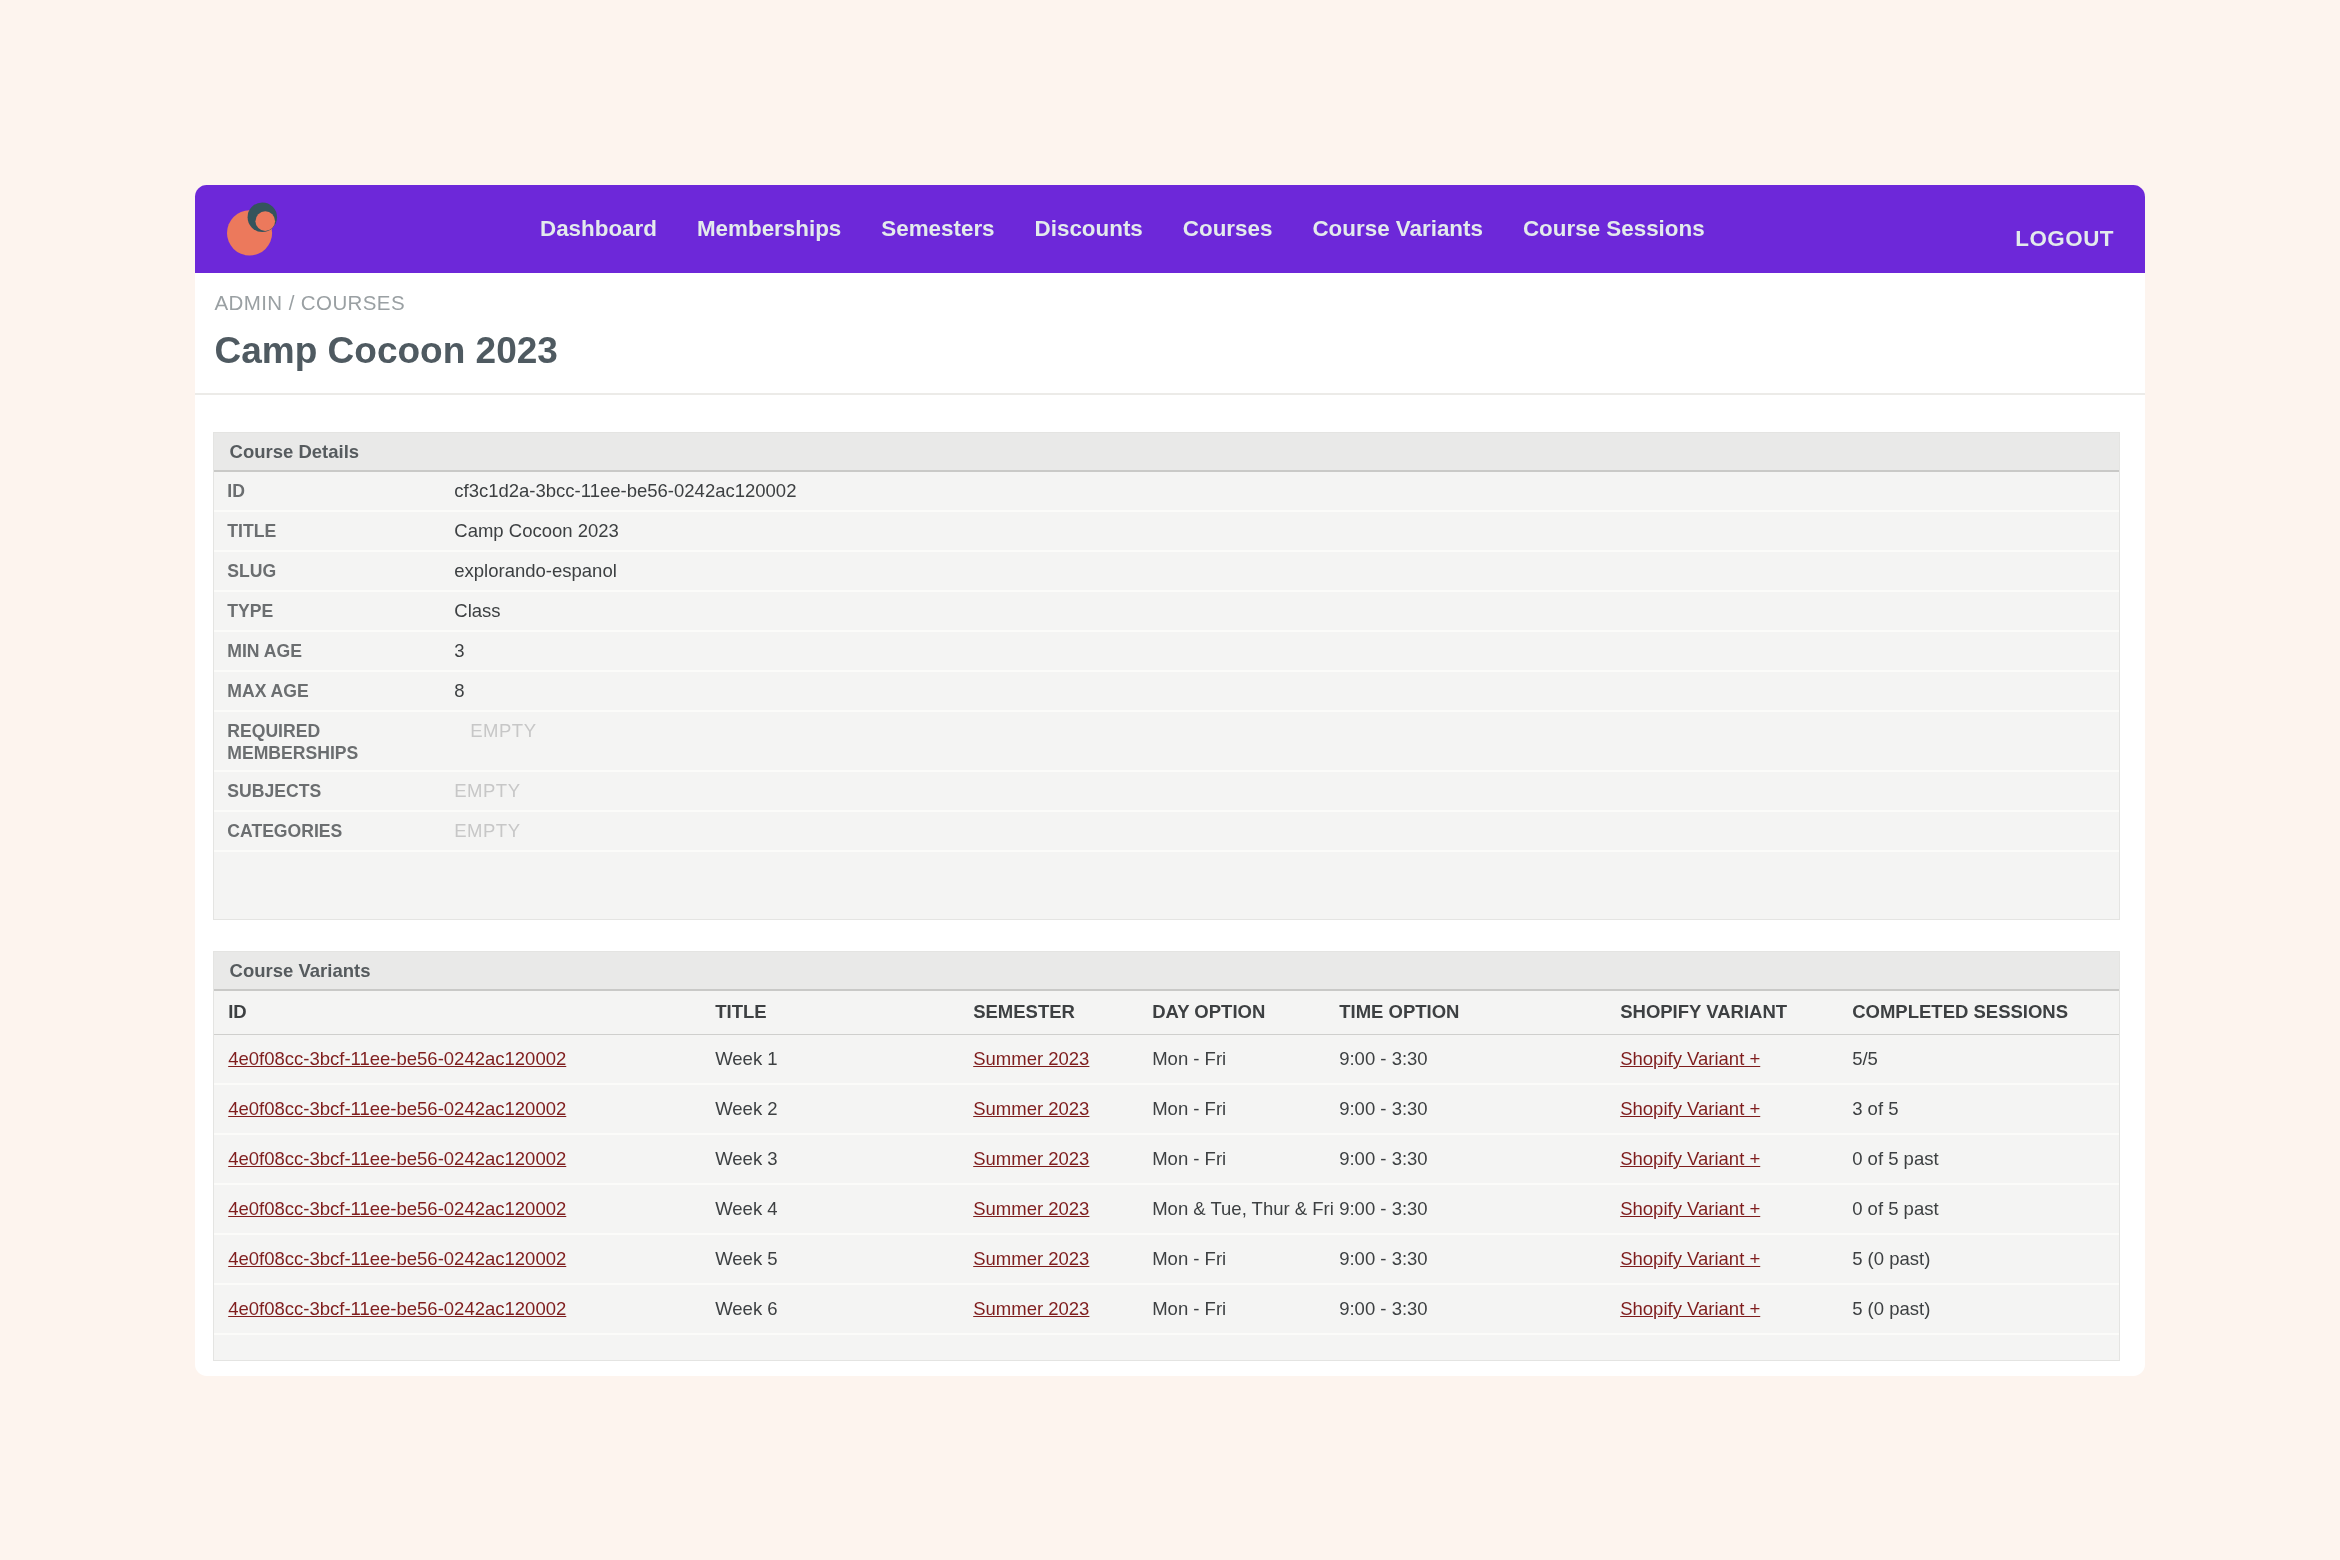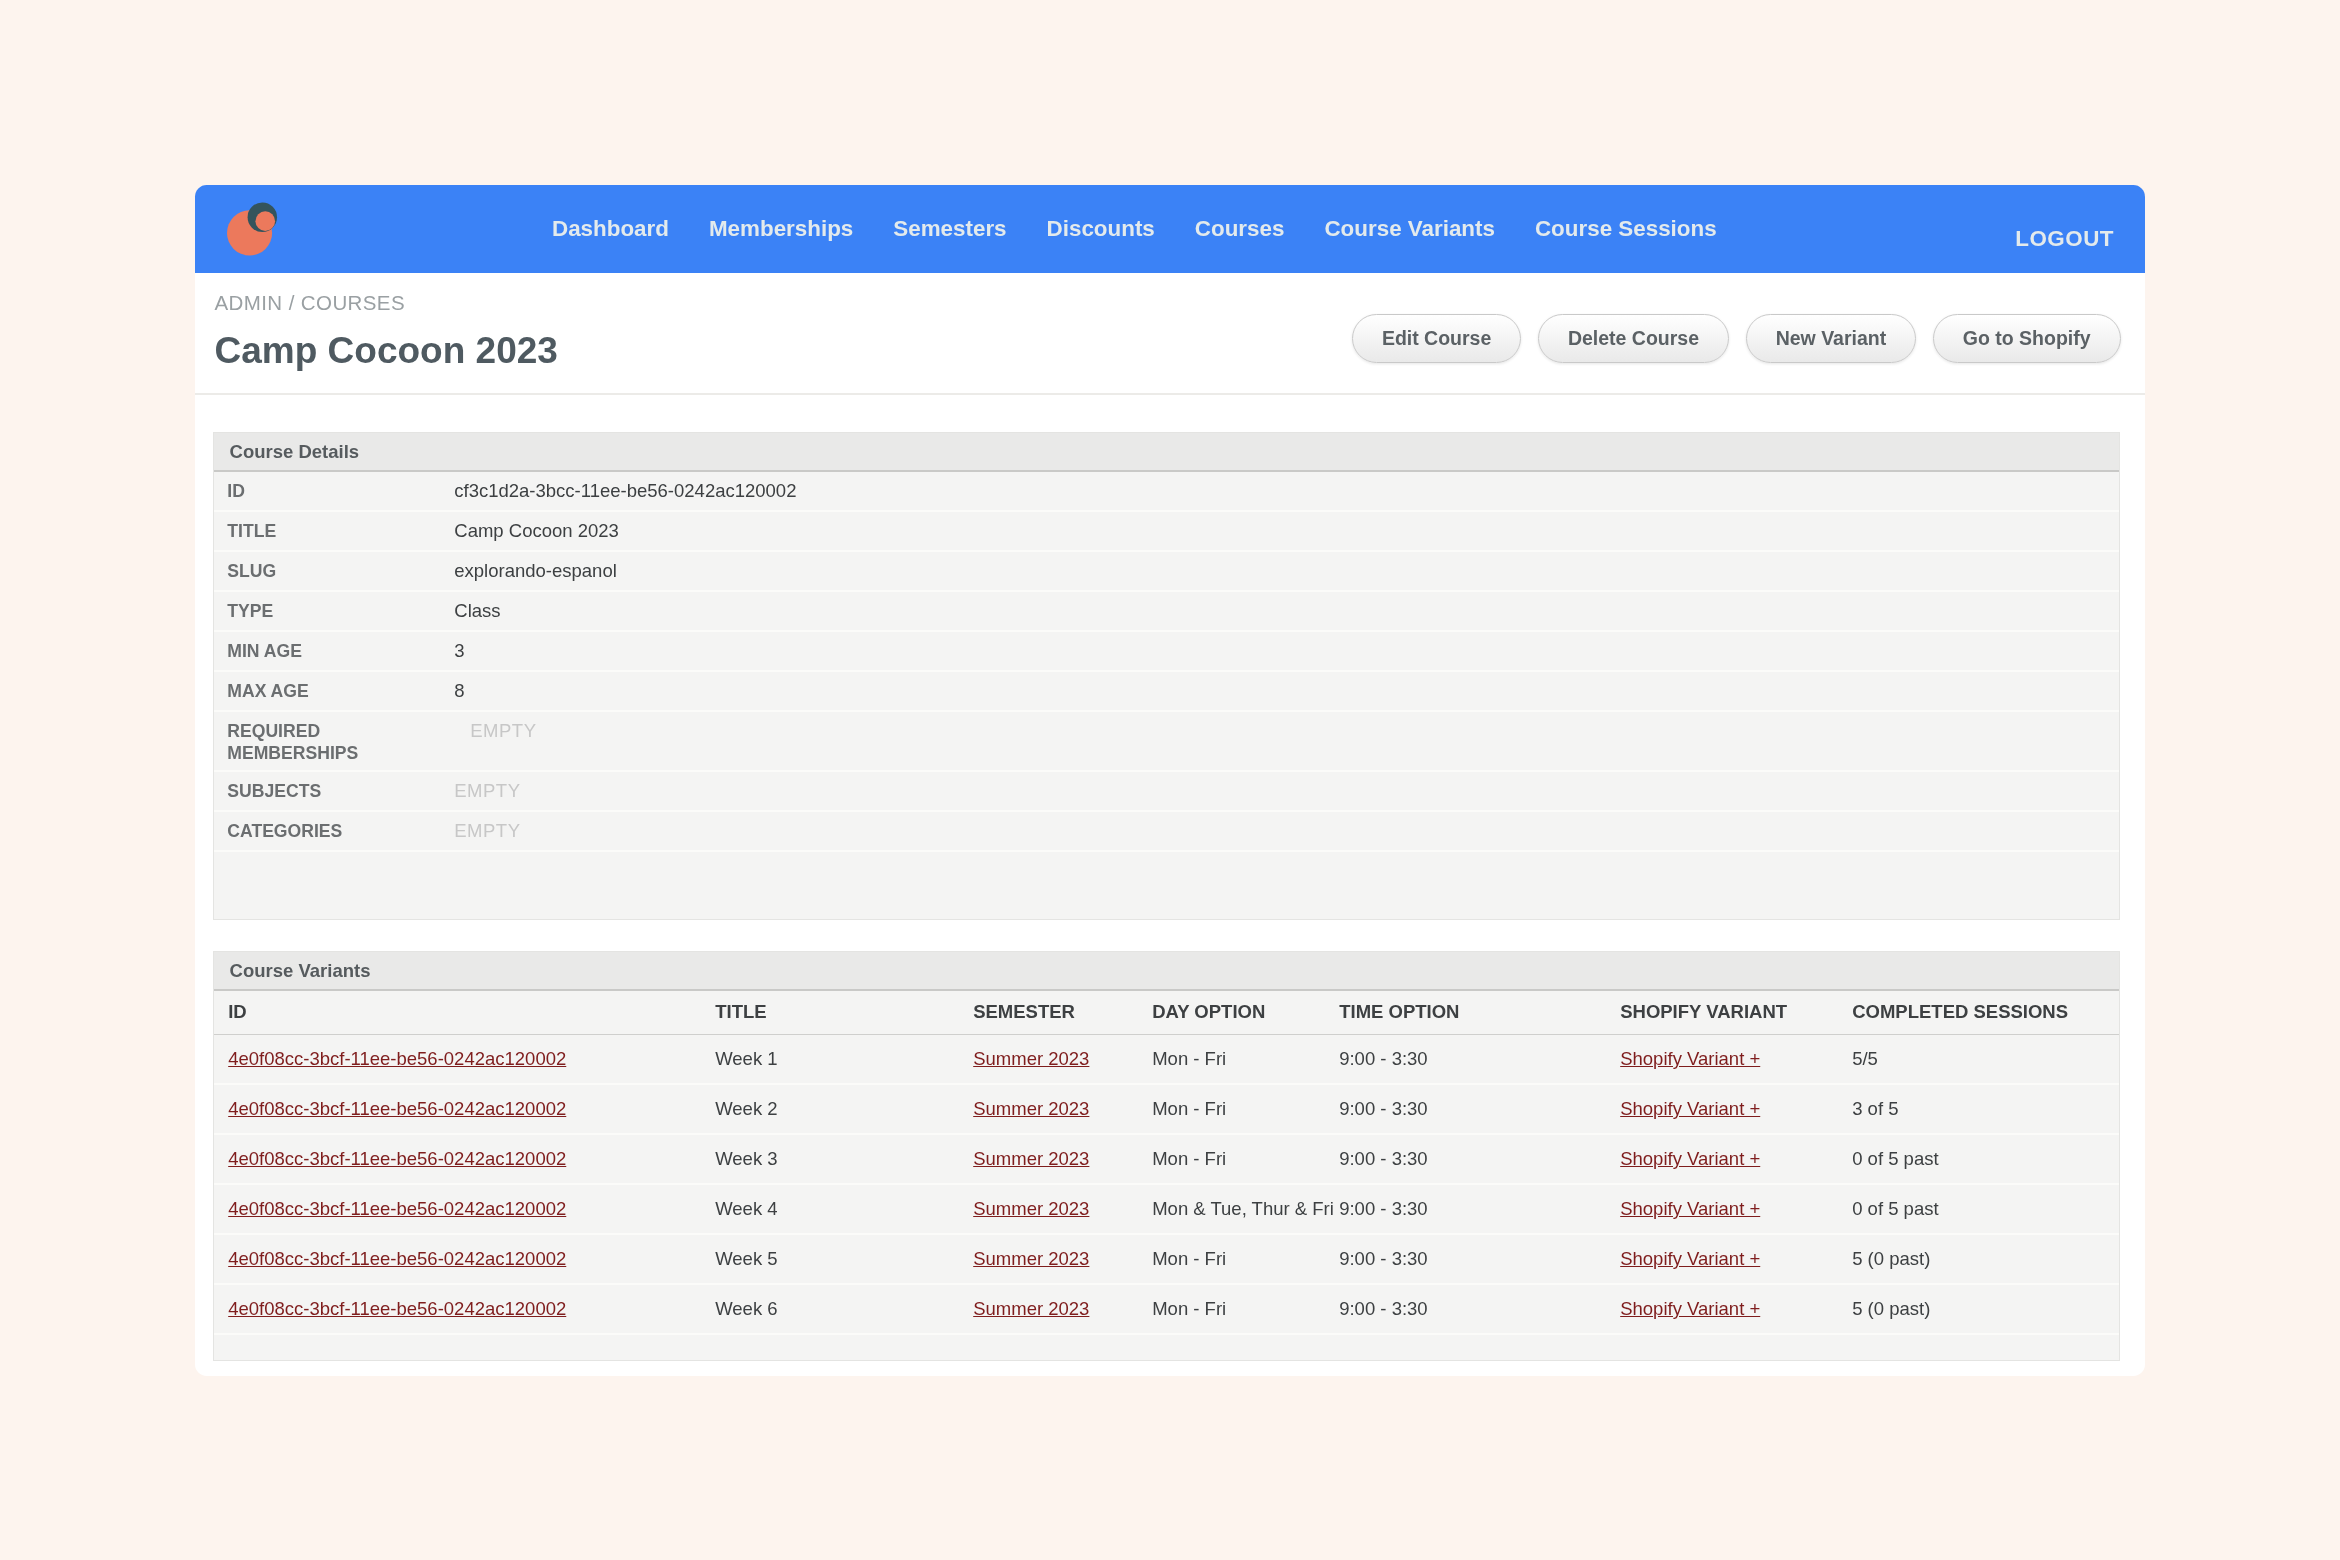--- a/index.html
+++ b/index.html
@@ -6,22 +6,22 @@
   body{
     width:2341px;height:1560px;
     background:#fdf4ee;
     font-family:"Liberation Sans",sans-serif;
     position:relative;
   }
   .shell{position:absolute;left:195px;top:185px;width:1950px;}
 
   
   .topnav{
-    height:88px;background:#3b82f6;border-radius:11.7px 11.7px 0 0;
-    display:flex;align-items:center;padding:0 31px;box-sizing:border-box;gap:12px;
+    height:88px;background:#6d28d9;border-radius:11.7px 11.7px 0 0;
+    display:flex;align-items:center;padding:0 31px;box-sizing:border-box;
   }
   .logo{display:block;width:53px;height:60px;flex:0 0 auto;cursor:pointer;}
   .nav-items{display:flex;gap:40px;margin-left:261px;white-space:nowrap;}
   .nav-link{color:#e3eaec;font-size:22.4px;font-weight:bold;text-decoration:none;cursor:pointer;}
   .logout{margin-left:auto;color:#e3eaec;font-size:22.4px;font-weight:bold;letter-spacing:0.5px;text-decoration:none;cursor:pointer;margin-top:20px;}
 
   
   .card{
     background:#ffffff;border-radius:0 0 11.7px 11.7px;
     position:relative;padding:17.6px 0 15.6px;box-sizing:border-box;
@@ -97,26 +97,20 @@
       <a class="nav-link">Course Sessions</a>
     </div>
     <a class="logout">LOGOUT</a>
   </nav>
 
   <main class="card">
 
     <div class="page-head">
       <div class="breadcrumb">ADMIN / COURSES</div>
       <h1 class="page-title">Camp Cocoon 2023</h1>
-      <div class="actions">
-        <button class="pill-btn">Edit Course</button>
-        <button class="pill-btn">Delete Course</button>
-        <button class="pill-btn">New Variant</button>
-        <button class="pill-btn">Go to Shopify</button>
-      </div>
     </div>
     <div class="head-divider"></div>
 
     <section class="panel details-panel">
       <div class="panel-title">Course Details</div>
 
       <div class="drow">
         <div class="dlabel">ID</div>
         <div class="dvalue">cf3c1d2a-3bcc-11ee-be56-0242ac120002</div>
       </div>

